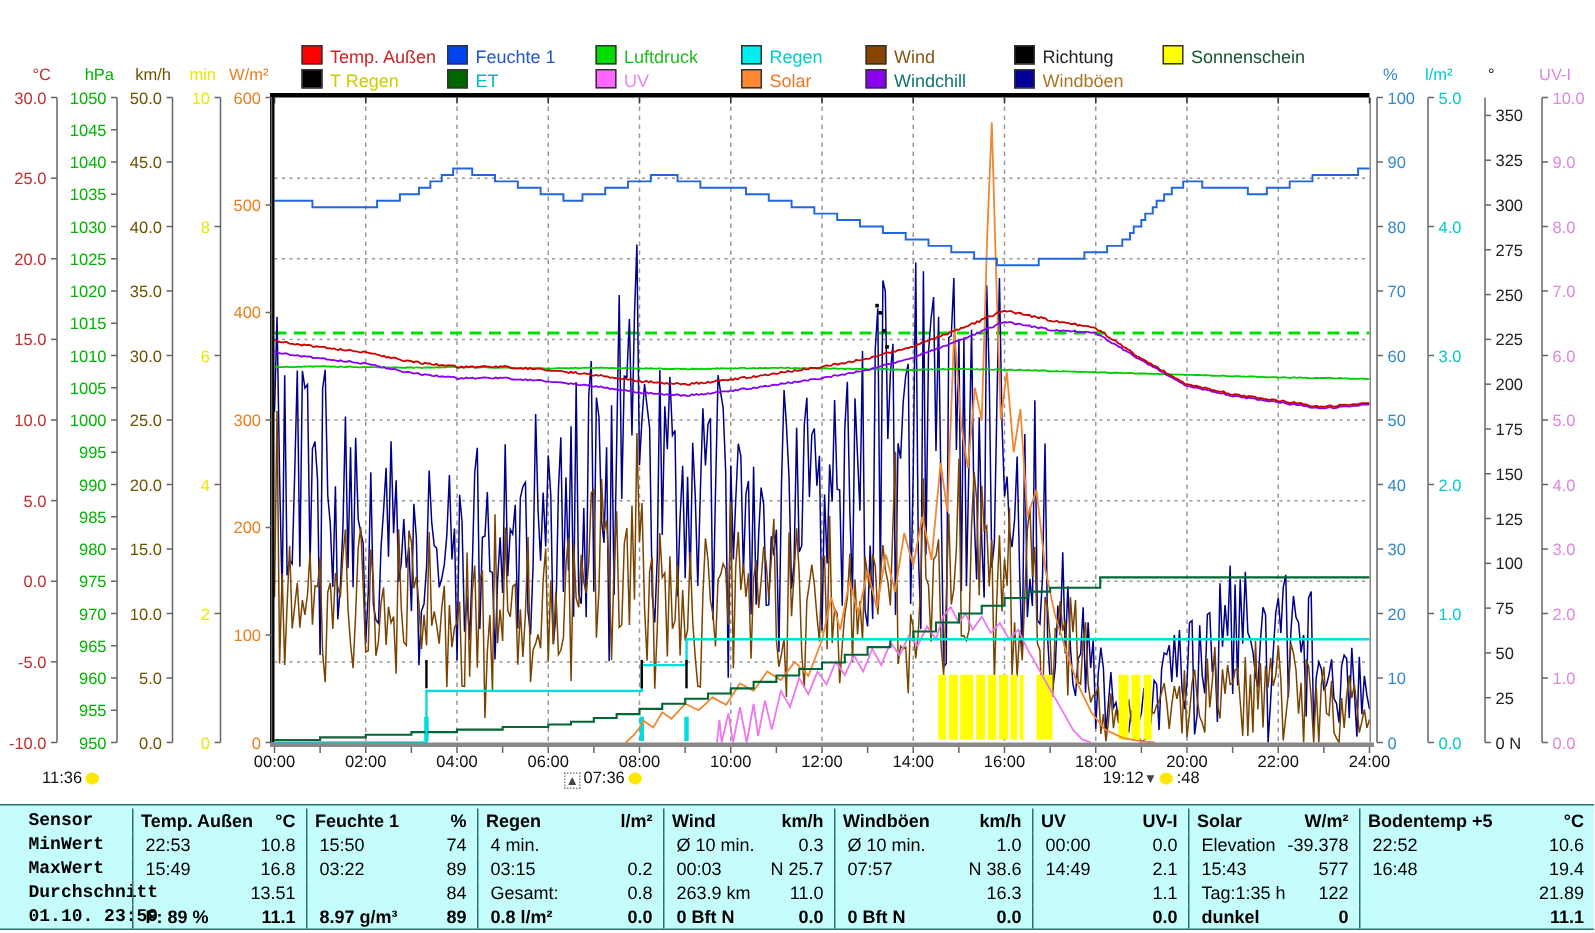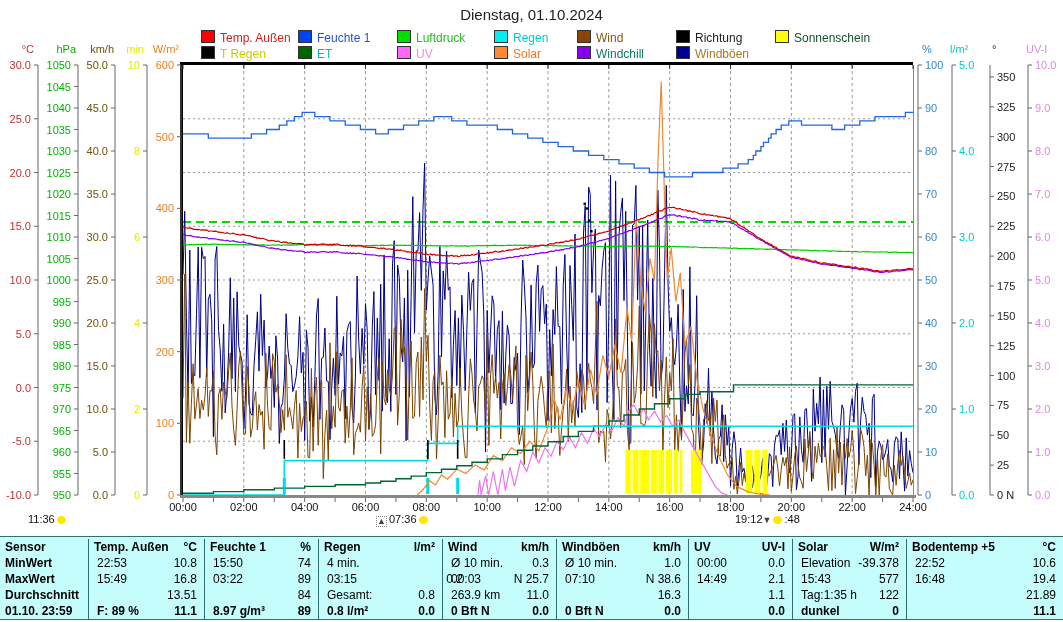--- a/index.html
+++ b/index.html
@@ -15,31 +15,30 @@
   .sun-dot{display:inline-block;width:9px;height:8px;background:#ffe800;
        border-radius:50%;vertical-align:-1px;margin:0 2px;}
   .arrow{font-size:9px;color:#444;}
   .cursor-box{display:inline-block;width:9px;height:9px;border:1px dotted #888;
        font-size:8px;line-height:8px;text-align:center;color:#333;vertical-align:-1px;margin-right:2px;}
   
   #stats{position:absolute;left:0;top:536px;width:1063px;height:82px;background:#c5fdfd;
        border-top:1px solid #2f6f6f;border-bottom:1px solid #2f6f6f;font-size:12px;color:#000;}
   .t-row{position:absolute;left:0;width:1063px;height:16px;line-height:16px;}
   .t-cell{position:absolute;top:0;height:16px;overflow:hidden;white-space:nowrap;}
-  .t-label{padding-left:5px;font-weight:bold;}
+  .t-label{padding-left:19px;font-weight:bold;font-family:Liberation Mono, monospace;}
   .t-col{border-left:1px solid #2f6f6f;}
   .t-sub-l{position:absolute;left:8px;top:0;}
   .t-sub-r{position:absolute;right:8px;top:0;}
   .bold{font-weight:bold;}
 </style>
 </head>
 <body>
 
 <div id="app">
-  <div id="chart-title">Dienstag, 01.10.2024</div>
   <div id="legend">
       <div class="legend-item" style="left: 201px; top: 30px;"><span class="legend-box" style="background: rgb(255, 0, 0);"></span><span style="color: rgb(204, 34, 34);">Temp. Außen</span></div>
       <div class="legend-item" style="left: 298px; top: 30px;"><span class="legend-box" style="background: rgb(0, 68, 238);"></span><span style="color: rgb(34, 85, 204);">Feuchte 1</span></div>
       <div class="legend-item" style="left: 397px; top: 30px;"><span class="legend-box" style="background: rgb(0, 221, 0);"></span><span style="color: rgb(34, 187, 34);">Luftdruck</span></div>
       <div class="legend-item" style="left: 494px; top: 30px;"><span class="legend-box" style="background: rgb(0, 238, 238);"></span><span style="color: rgb(0, 204, 204);">Regen</span></div>
       <div class="legend-item" style="left: 577px; top: 30px;"><span class="legend-box" style="background: rgb(136, 68, 0);"></span><span style="color: rgb(136, 85, 17);">Wind</span></div>
       <div class="legend-item" style="left: 676px; top: 30px;"><span class="legend-box" style="background: rgb(0, 0, 0);"></span><span style="color: rgb(34, 34, 34);">Richtung</span></div>
       <div class="legend-item" style="left: 775px; top: 30px;"><span class="legend-box" style="background: rgb(255, 255, 0);"></span><span style="color: #14532d;">Sonnenschein</span></div>
       <div class="legend-item" style="left: 201px; top: 46px;"><span class="legend-box" style="background: rgb(0, 0, 0);"></span><span style="color: rgb(204, 204, 0);">T Regen</span></div>
       <div class="legend-item" style="left: 298px; top: 46px;"><span class="legend-box" style="background: rgb(0, 102, 0);"></span><span style="color: rgb(0, 187, 187);">ET</span></div>
@@ -454,30 +453,30 @@
       <div class="t-row" style="top: 34px;">
         <div class="t-cell t-label" style="left: 0px; width: 88px;">MaxWert</div>
         <div class="t-cell t-col" style="left: 88px; width: 116px;">
           <span class="t-sub-l">15:49</span>
           <span class="t-sub-r">16.8</span>
         </div>
         <div class="t-cell t-col" style="left: 204px; width: 114px;">
           <span class="t-sub-l">03:22</span>
           <span class="t-sub-r">89</span>
         </div>
-        <div class="t-cell t-col" style="left: 318px; width: 124px; padding-left: 28px;">
+        <div class="t-cell t-col" style="left: 318px; width: 124px;">
           <span class="t-sub-l">03:15</span>
           <span class="t-sub-r">0.2</span>
         </div>
         <div class="t-cell t-col" style="left: 442px; width: 114px;">
           <span class="t-sub-l">00:03</span>
           <span class="t-sub-r">N 25.7</span>
         </div>
         <div class="t-cell t-col" style="left: 556px; width: 132px;">
-          <span class="t-sub-l">07:10</span>
+          <span class="t-sub-l">07:57</span>
           <span class="t-sub-r">N 38.6</span>
         </div>
         <div class="t-cell t-col" style="left: 688px; width: 104px;">
           <span class="t-sub-l">14:49</span>
           <span class="t-sub-r">2.1</span>
         </div>
         <div class="t-cell t-col" style="left: 792px; width: 114px;">
           <span class="t-sub-l">15:43</span>
           <span class="t-sub-r">577</span>
         </div>

